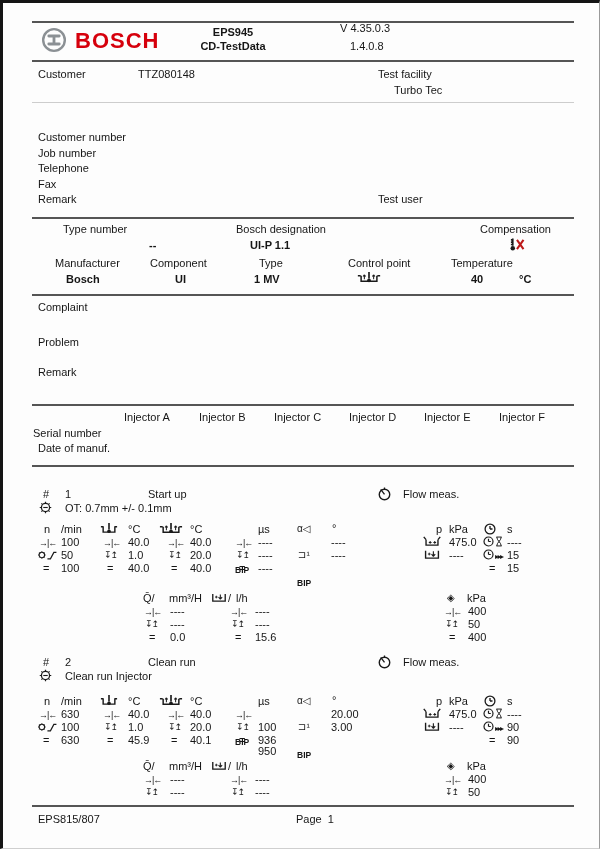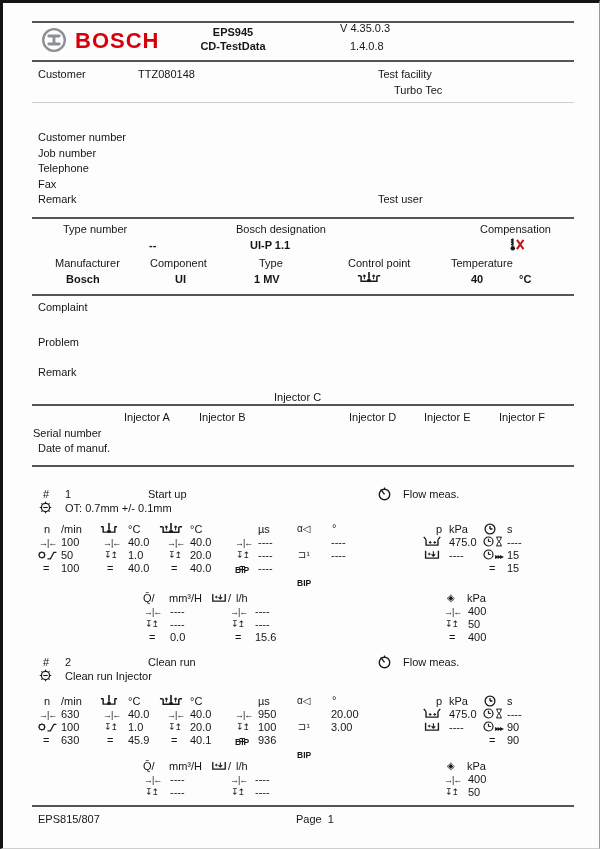--- a/index.html
+++ b/index.html
@@ -129,21 +129,21 @@
   <span class="t b" style="left:516px;top:270px">°C</span>
   <div class="hr" style="top:291px"></div>
 
   <span class="t" style="left:35px;top:298px">Complaint</span>
   <span class="t" style="left:35px;top:333px">Problem</span>
   <span class="t" style="left:35px;top:363px">Remark</span>
   <div class="hr" style="top:401px"></div>
 
   <span class="t" style="left:121px;top:408px">Injector A</span>
   <span class="t" style="left:196px;top:408px">Injector B</span>
-  <span class="t" style="left:271px;top:388px">Injector C</span>
+  <span class="t" style="left:271px;top:408px">Injector C</span>
   <span class="t" style="left:346px;top:408px">Injector D</span>
   <span class="t" style="left:421px;top:408px">Injector E</span>
   <span class="t" style="left:496px;top:408px">Injector F</span>
   <span class="t" style="left:30px;top:424px">Serial number</span>
   <span class="t" style="left:35px;top:439px">Date of manuf.</span>
   <div class="hr" style="top:462px"></div>
 
   <span class="t" style="left:40px;top:485px">#</span>
   <span class="t" style="left:62px;top:485px">1</span>
   <span class="t" style="left:145px;top:485px">Start up</span>
@@ -296,21 +296,21 @@
     </svg>
   <span class="t" style="left:504px;top:692px">s</span>
 
   <span class="t g" style="left:36px;top:706px">→|←</span>
   <span class="t" style="left:58px;top:705px">630</span>
   <span class="t g" style="left:100px;top:706px">→|←</span>
   <span class="t" style="left:125px;top:705px">40.0</span>
   <span class="t g" style="left:164px;top:706px">→|←</span>
   <span class="t" style="left:187px;top:705px">40.0</span>
   <span class="t g" style="left:232px;top:706px">→|←</span>
-  <span class="t" style="left:255px;top:705px">950</span>
+  <span class="t" style="left:255px;top:742px">950</span>
   <span class="t s9" style="left:294px;top:707px">BIP</span>
   <span class="t" style="left:328px;top:705px">20.00</span>
   <svg class="ic" style="left:418px;top:705px" width="22" height="11">
       <use href="#sym-pbox"></use>
     </svg>
   <span class="t" style="left:446px;top:705px">475.0</span>
   <svg class="ic" style="left:480px;top:705px" width="11" height="11">
       <use href="#sym-clock"></use>
     </svg>
   <svg class="ic" style="left:492px;top:705px" width="8" height="11">

